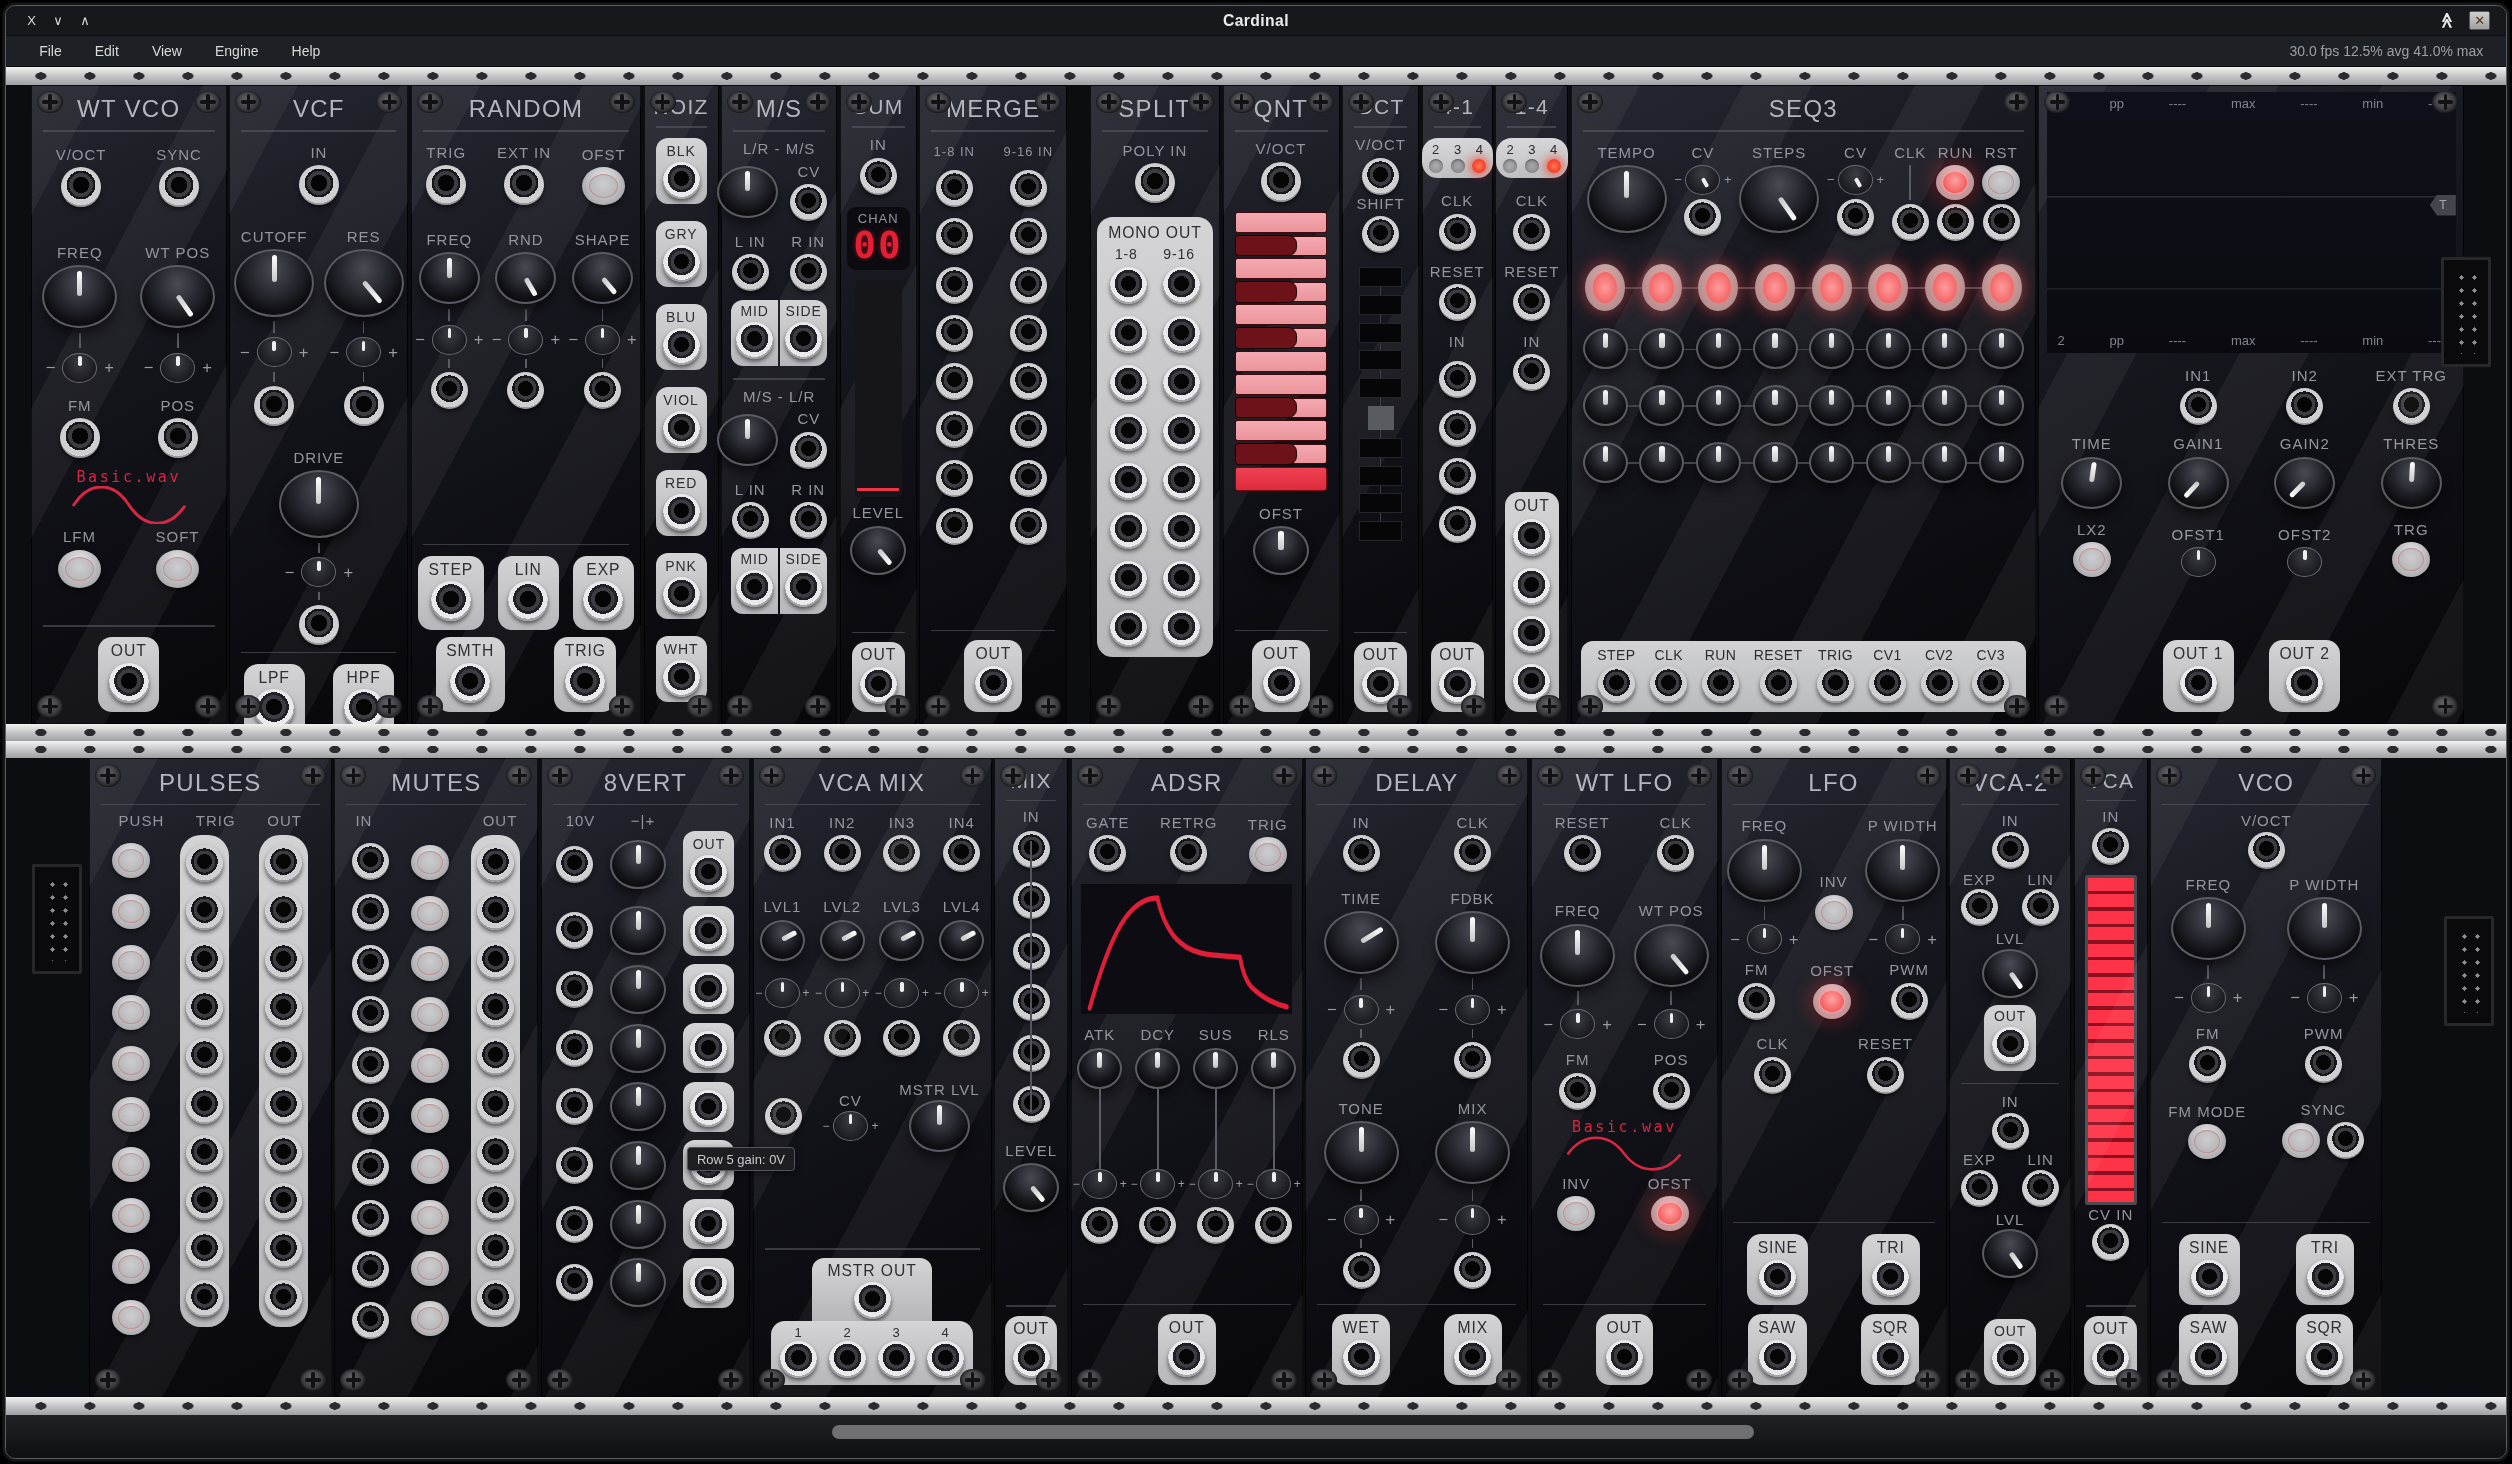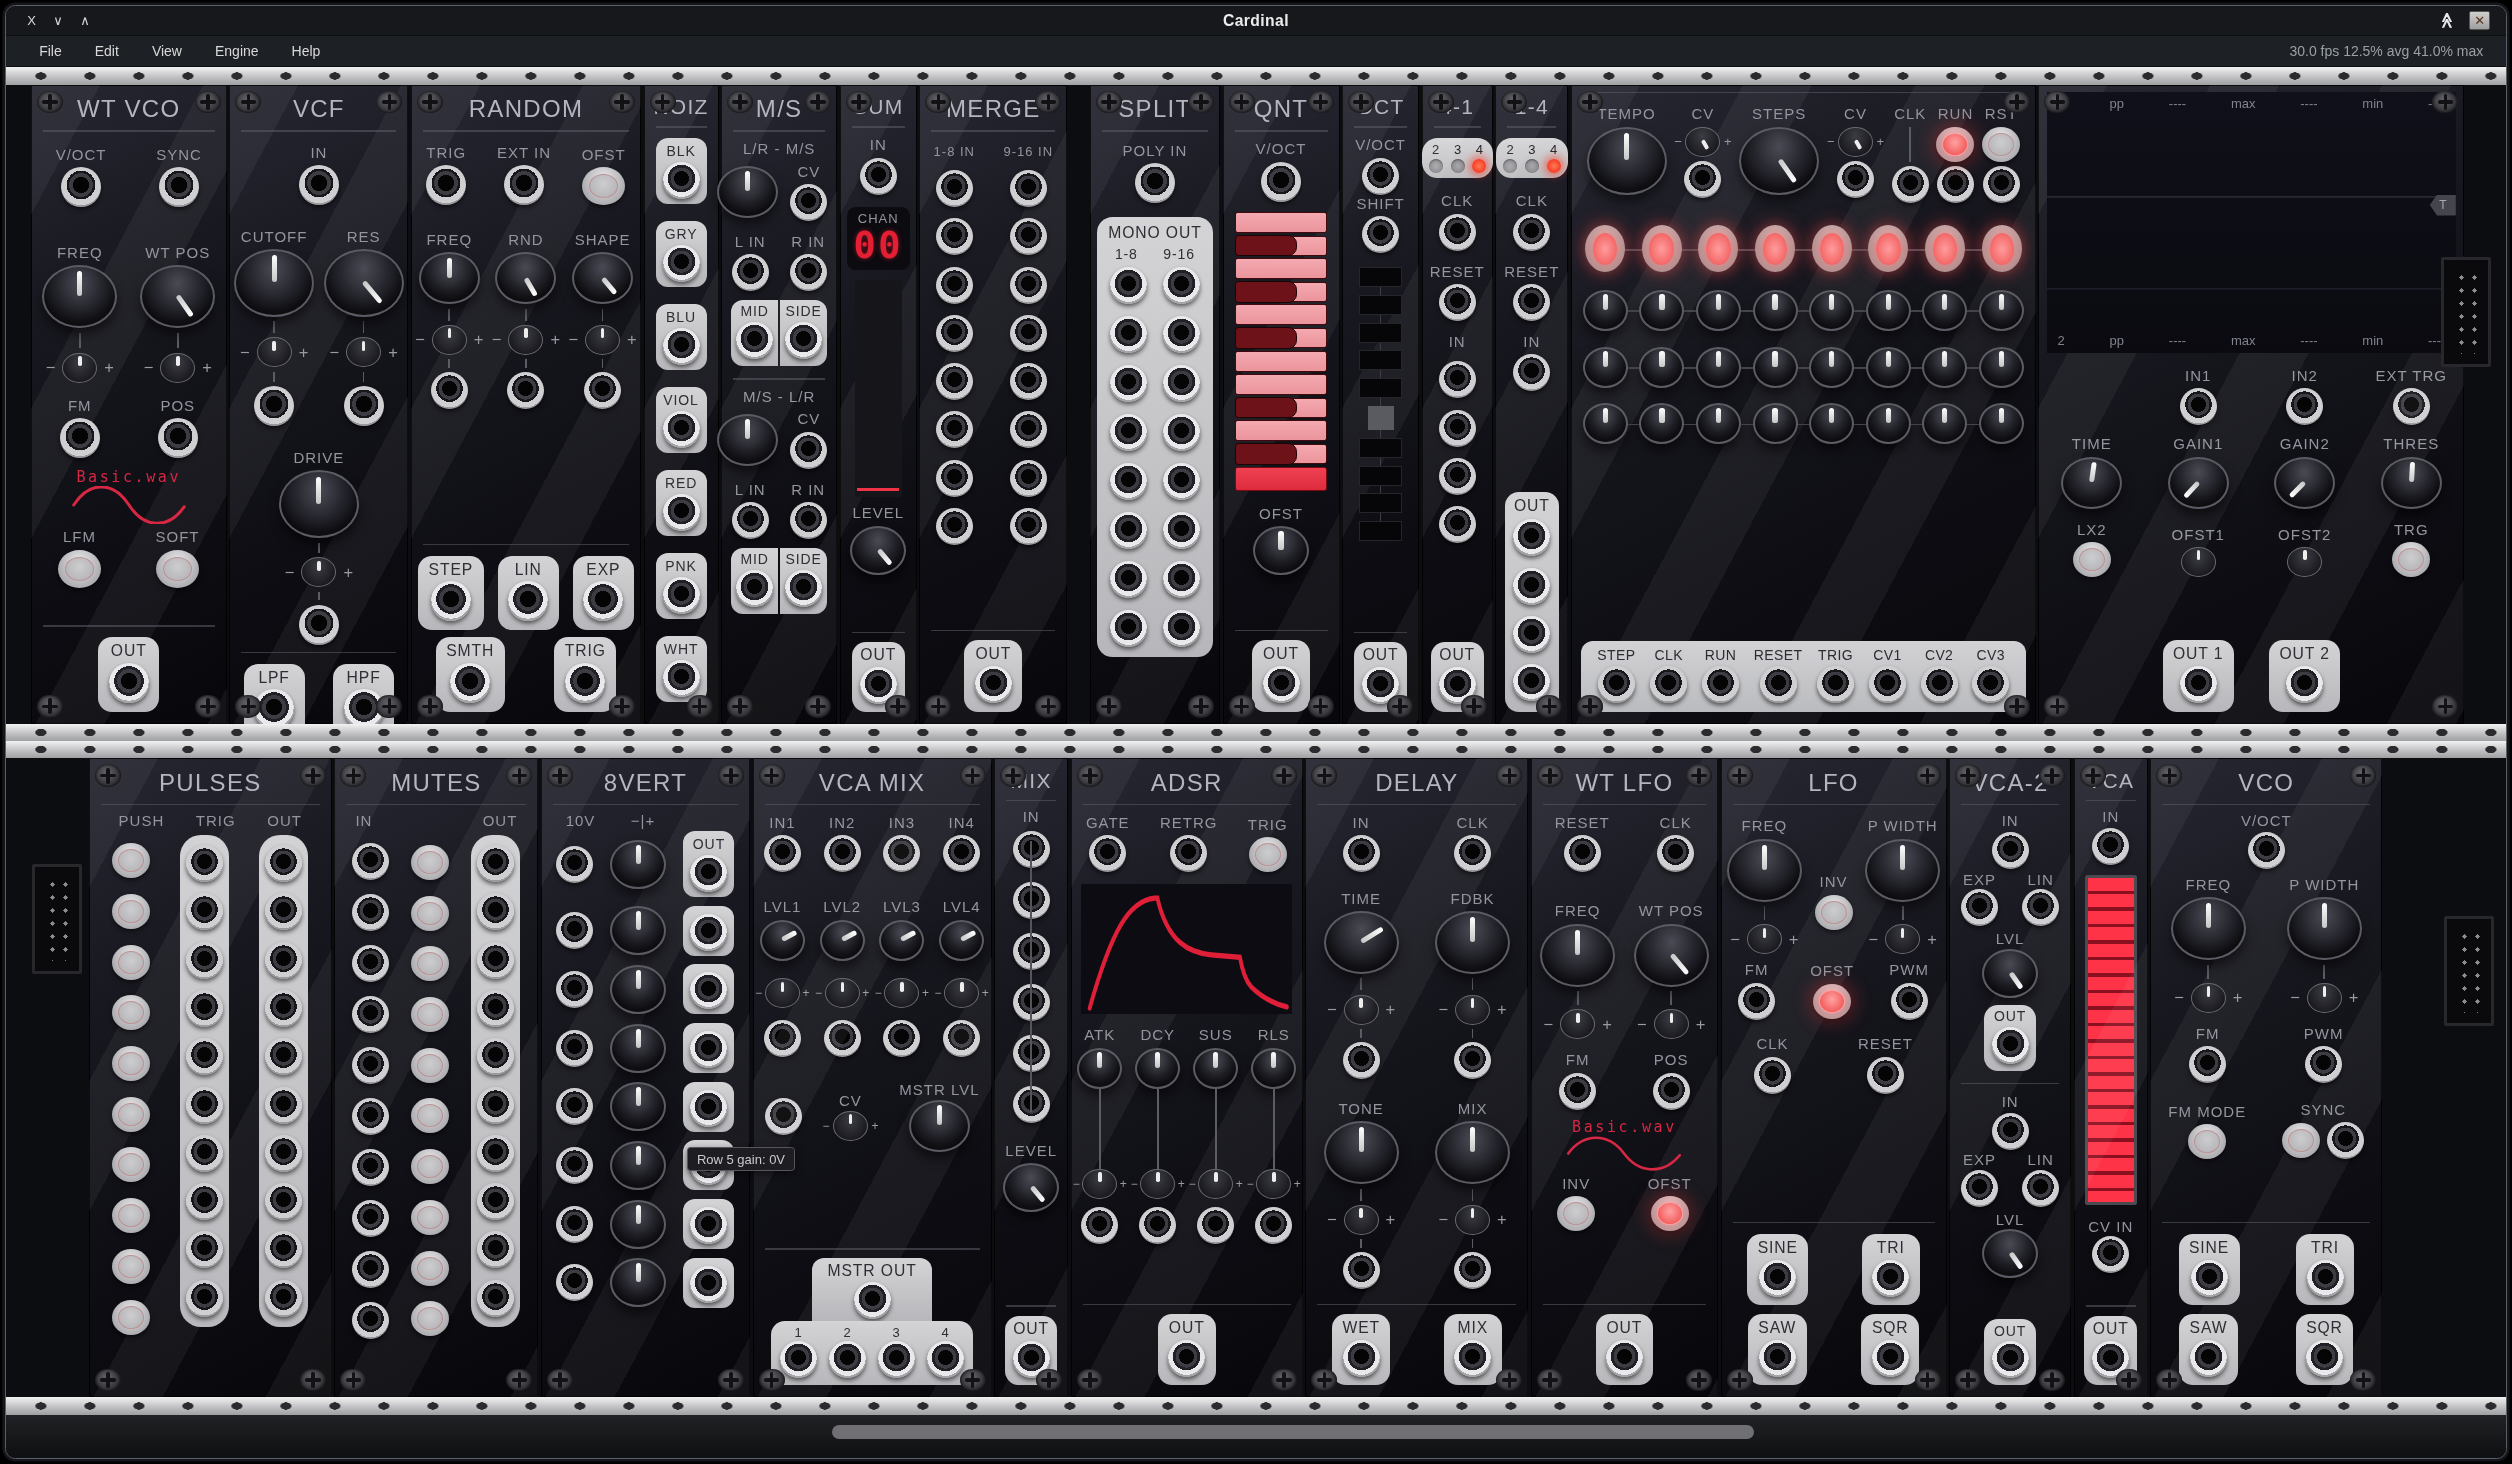--- a/index.html
+++ b/index.html
@@ -736,20 +736,21 @@
               </div>
           </div>
         </div>
       </div>
 
       <div class="mod" style="width:465px">
         <i class="sc tl"></i>
           <i class="sc tr"></i>
           <i class="sc bl"></i>
           <i class="sc br"></i>
+        <div class="mt">SEQ3</div>
           <div class="ml"></div>
         <div style="display:flex;justify-content:space-between;padding:12px 15.7px 0;align-items:flex-start">
           <div class="c">
               <div class="lab">TEMPO</div>
               <i class="knob k92"></i>
             </div>
           <div class="c">
               <div class="lab">CV</div>
               <div class="trim" style="gap:3.5px">
                 <span class="sg" style="font-size:13px">−</span>
@@ -1703,21 +1704,21 @@
       <div class="mod" style="width:74px">
         <i class="sc tl"></i>
           <i class="sc br"></i>
         <div class="mt" style="font-size:21px">VCA</div>
           <div class="ml"></div>
         <div class="c" style="margin-top:7px;gap:2.6px">
             <div class="lab">IN</div>
             <i class="jack sm"></i>
           </div>
         <div class="vmeter" style="height:330px;margin-top:10.4px"></div>
-        <div class="c" style="margin-top:13px;gap:1px">
+        <div class="c" style="margin-top:1px;gap:1px">
             <div class="lab">CV IN</div>
             <i class="jack sm"></i>
           </div>
         <div class="bot">
             <div class="ml"></div>
           <div class="r" style="margin-top:8.7px">
               <div class="pad" style="padding:4.3px 7.8px 7.8px">
                 <span class="plab">OUT</span>
                 <i class="jack sm"></i>
               </div>

